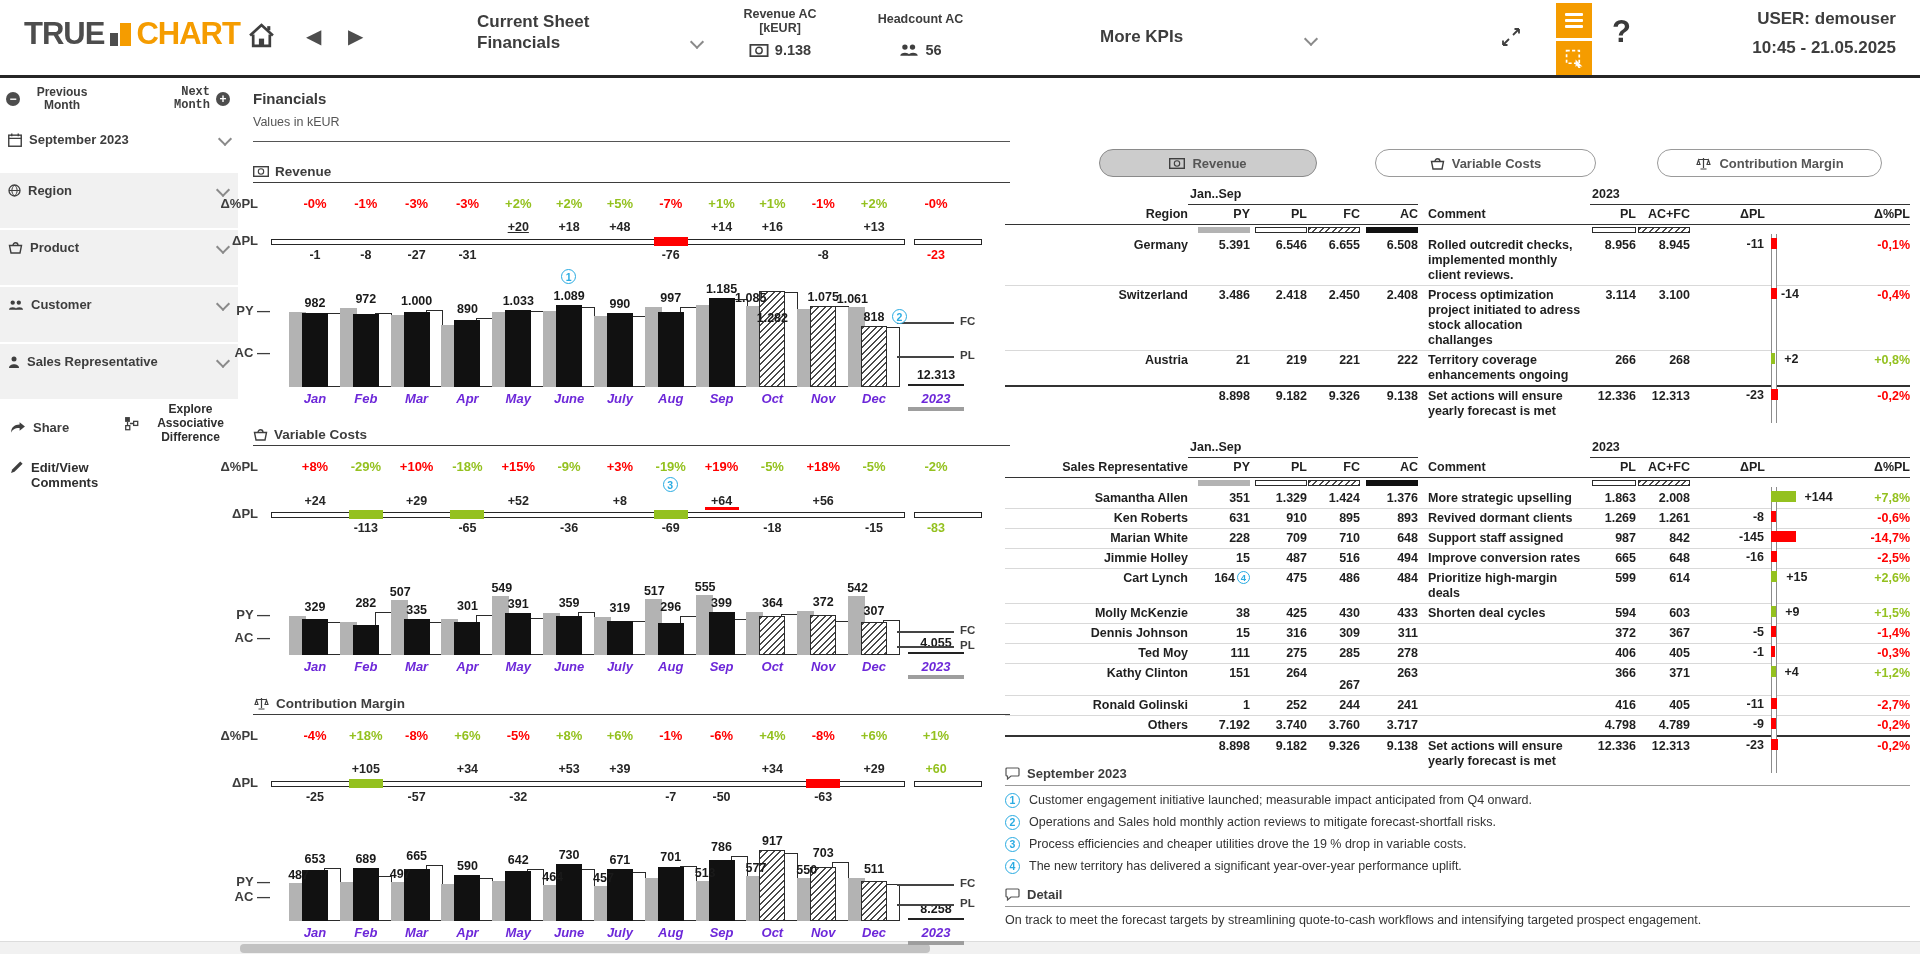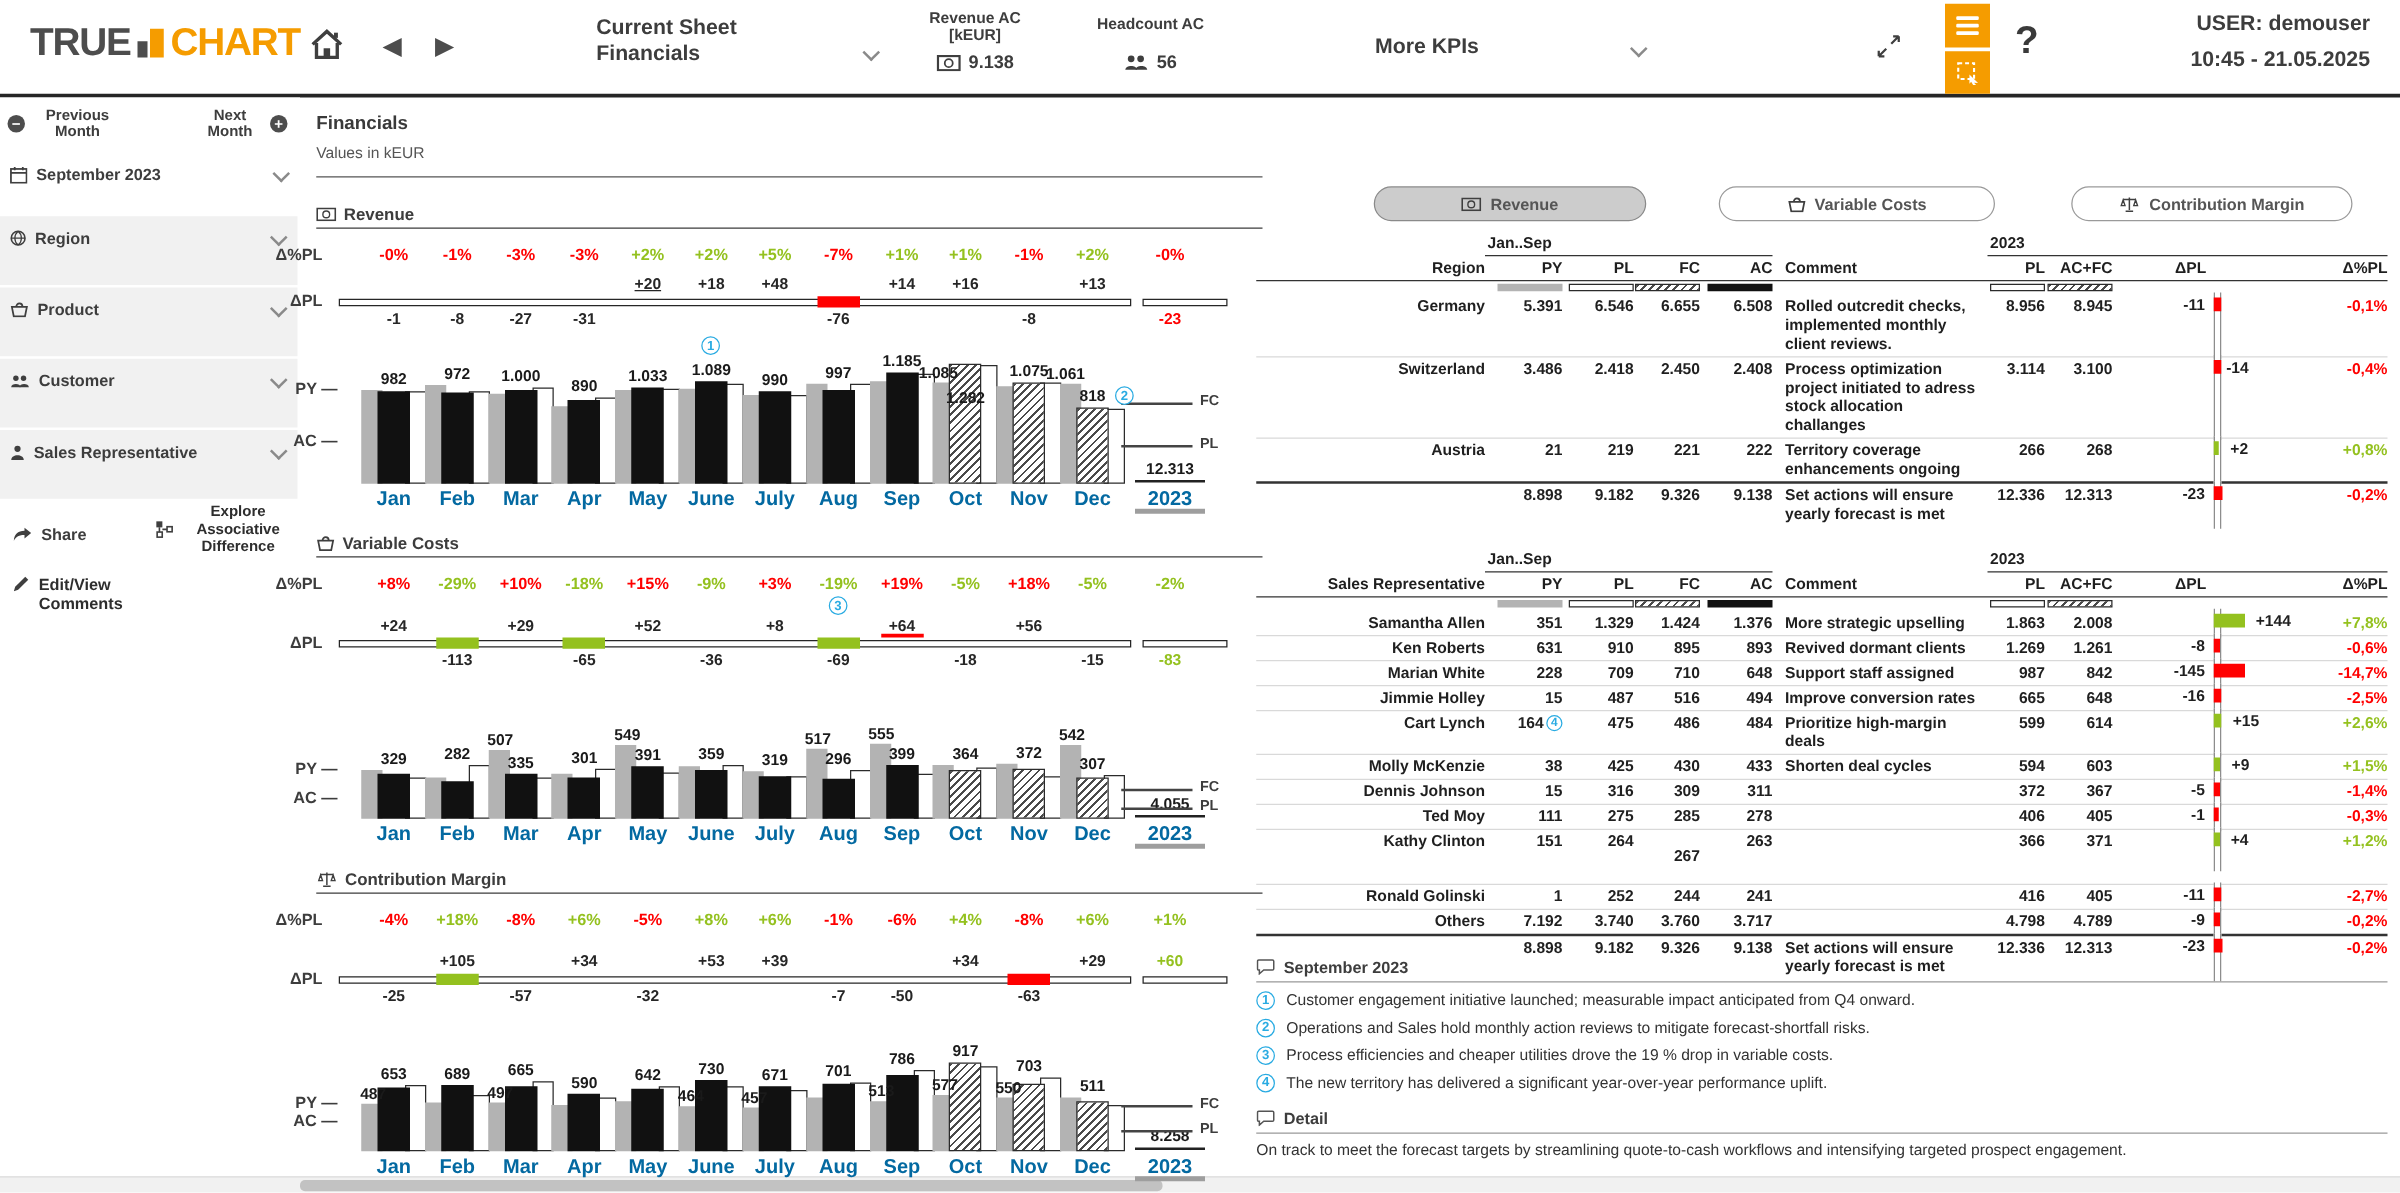--- a/index.html
+++ b/index.html
@@ -31,21 +31,21 @@
   .siderow{display:flex;align-items:center;gap:7px;color:#3d3d3d;cursor:pointer;}
   
   .sect-title{display:flex;align-items:center;gap:6px;font-size:13.5px;color:#3d3d3d;}
   .hline{height:1px;background:#3d3d3d;}
   .rowlab{font-size:13px;color:#3d3d3d;}
   .pctv{font-size:13px;}
   .dplv{font-size:12.5px;color:#262626;}
   .track{background:#fff;border:1px solid #262626;height:6px;box-sizing:border-box;}
   .barlab{font-size:12.5px;color:#1a1a1a;}
   .pylab{font-size:12.5px;color:#1a1a1a;}
-  .month{font-size:16px;color:#0369a1;}
+  .month{font-size:13px;color:#6d28d9;font-style:italic;}
   .bar-py{background:#b3b3b3;}
   .bar-ac{background:#111;}
   .outl{background:#fff;border:1px solid #2b2b2b;box-sizing:border-box;}
   .hatch{background:repeating-linear-gradient(135deg,#4a4a4a 0 1.6px,#ffffff 1.6px 4.6px);border:1px solid #2b2b2b;box-sizing:border-box;}
   .cnum{display:inline-flex;width:15px;height:15px;border:1.6px solid #29ABE2;border-radius:50%;color:#29ABE2;font-size:10.5px;align-items:center;justify-content:center;font-weight:700;background:#fff;box-sizing:border-box;flex:0 0 15px;}
   .fclab{font-size:11.5px;color:#3d3d3d;}
   
   .tabbtn{display:flex;align-items:center;justify-content:center;gap:7px;border:1.5px solid #9a9a9a;border-radius:14px;background:#fff;font-size:13px;color:#555;cursor:pointer;box-sizing:border-box;}
   .tabbtn.sel{background:#ccc;border-color:#8a8a8a;}
   .tableC{font-size:12.5px;line-height:15px;color:#1f1f1f;}
@@ -156,21 +156,21 @@
     </div>
   </header>
 
   <aside id="sidebar">
     <div class="abs" style="left:6px;top:8px;width:228px;display:flex;">
       <div class="pnbtn" style="width:112px;">
         <span class="circ">−</span>
         <span style="text-align:center;width:72px;">Previous Month</span>
       </div>
       <div class="pnbtn" style="width:112px;justify-content:flex-end;">
-        <span style="text-align:center;width:52px;">Next Month</span>
+        <span style="text-align:right;width:52px;font-family:Liberation Mono, monospace;">Next Month</span>
         <span class="circ">+</span>
       </div>
     </div>
     <div class="abs siderow" style="left:8px;top:54px;">
       <span>
           <svg width="14" height="14" viewBox="0 0 13 13">
             <rect x="0.7" y="2" width="11.6" height="10.3" fill="none" stroke="#3f3f3f" stroke-width="1.3"></rect>
             <path d="M0.7 5 H12.3 M3.5 0.5 V3 M9.5 0.5 V3" stroke="#3f3f3f" stroke-width="1.3" fill="none"></path>
           </svg>
         </span>
@@ -933,21 +933,21 @@
         <div class="tcell l" style="width: 172px; padding-left: 10px;"></div>
         <div class="tcell r" style="width: 46px;">366</div>
         <div class="tcell r" style="width: 54px;">371</div>
         <div class="tcell" style="width: 130px; position: relative;">
           <div class="dplaxis"></div>
           <div class="abs" style="left: 81px; top: 2px; width: 4.57143px; height: 11px; background: rgb(148, 193, 31);"></div>
           <div class="abs l" style="left: 94.5714px; top: 1px; width: 38px;">+4</div>
         </div>
         <div class="tcell r" style="width: 90px; color: rgb(148, 193, 31);">+1,2%</div>
       </div>
-      <div class="trow" style="border-top: 1px solid rgb(217, 217, 217); margin-top: 12px;">
+      <div class="trow" style="border-top: 1px solid rgb(217, 217, 217);">
         <div class="tcell r" style="width: 183px;">Ronald Golinski</div>
         <div class="tcell r" style="width: 62px;">1</div>
         <div class="tcell r" style="width: 57px;">252</div>
         <div class="tcell r" style="width: 53px;">244</div>
         <div class="tcell r" style="width: 58px;">241</div>
         <div class="tcell l" style="width: 172px; padding-left: 10px;"></div>
         <div class="tcell r" style="width: 46px;">416</div>
         <div class="tcell r" style="width: 54px;">405</div>
         <div class="tcell" style="width: 130px; position: relative;">
           <div class="dplaxis"></div>

